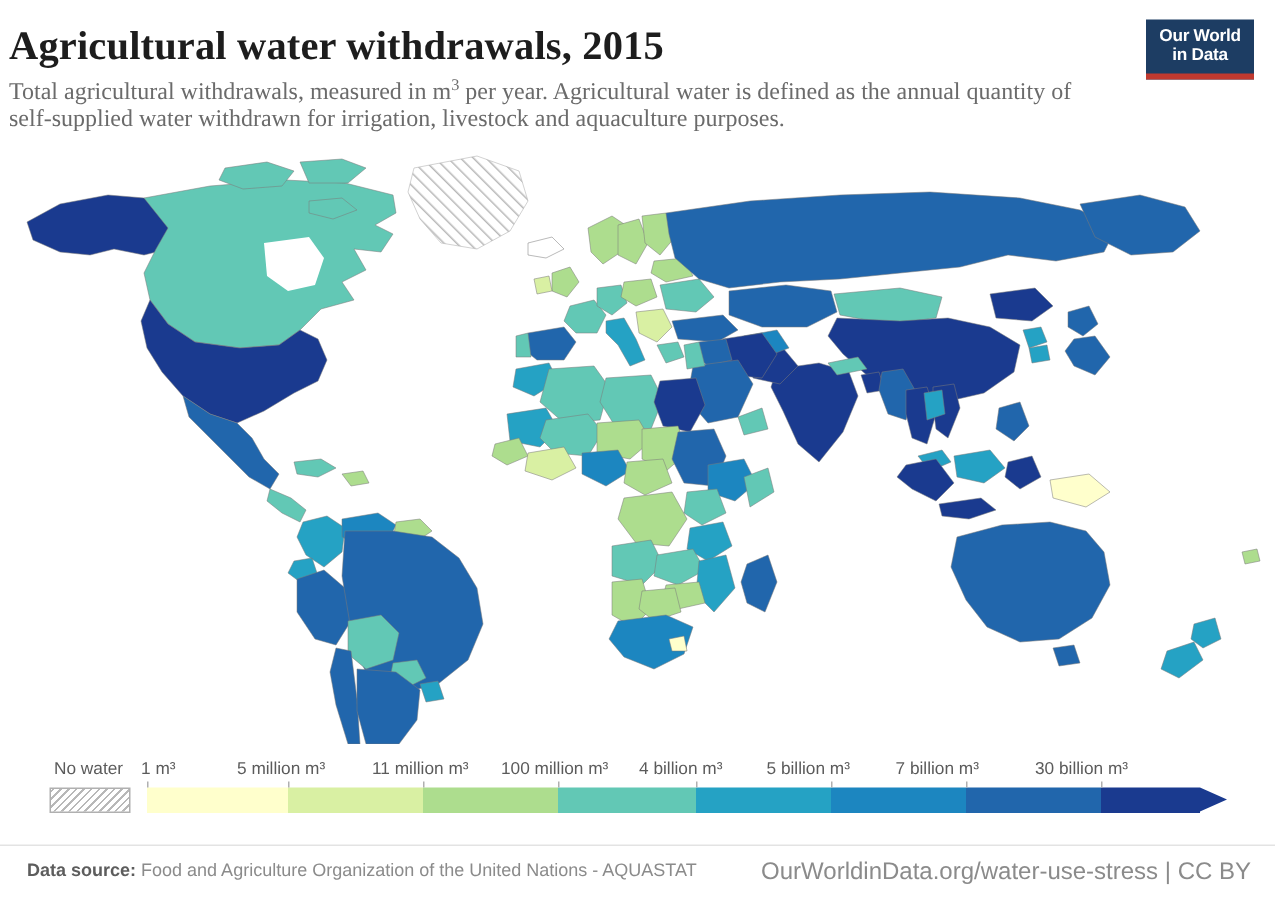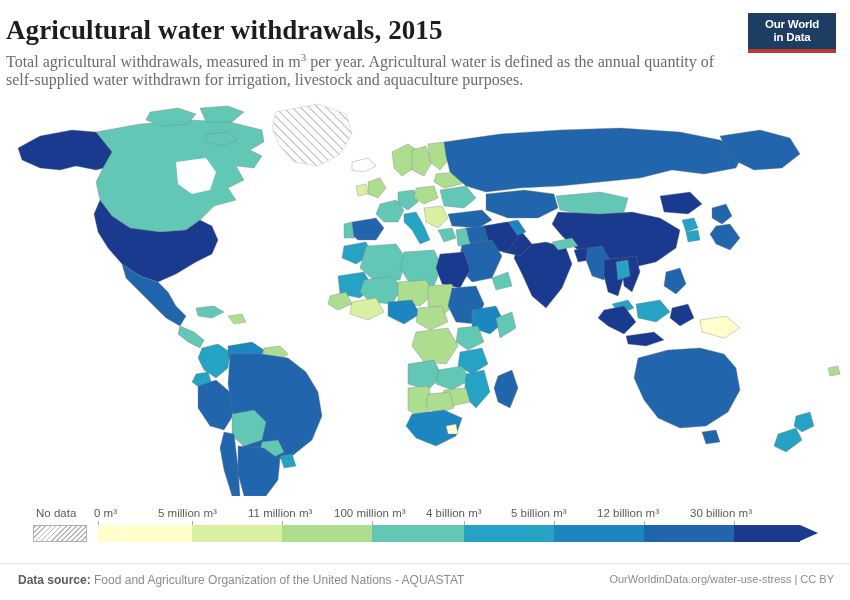--- a/index.html
+++ b/index.html
@@ -42,21 +42,21 @@
     margin: 7px 0 0 0;
     max-width: 720px;
   }
   .sup { font-size: 0.68em; vertical-align: super; line-height: 0; }
 
   
   #owid-logo {
     position: absolute;
     right: 14px;
     top: 13px;
-    width: 88px;
+    width: 72px;
     background: #1d3d63;
     border-bottom: 4px solid #c0392f;
     padding: 5px 4px 5px 4px;
     box-sizing: border-box;
     text-align: center;
     cursor: pointer;
   }
   #owid-logo .l1, #owid-logo .l2 {
     display: block;
     color: #ffffff;
@@ -169,21 +169,21 @@
     font-size: 12px;
     color: #8b8b8b;
     font-family: Liberation Sans, sans-serif;
     white-space: nowrap;
   }
   #footer-left b { color: #5d5d5d; font-weight: 700; }
   #footer-right {
     position: absolute;
     right: 16px;
     top: 9px;
-    font-size: 11px;
+    font-size: 16px;
     color: #8b8b8b;
     font-family: "Liberation Sans", sans-serif;
     white-space: nowrap;
     cursor: pointer;
     margin-left: 32px;
   }
 </style>
 </head>
 <body>
 
@@ -321,28 +321,28 @@
   <path class="country" fill="#2166ac" d="M638,262 L668,254 L700,252 L724,258 L736,272 L740,294 L728,316 L706,330 L680,332 L658,322 L644,304 L634,282 Z"></path>
   <path class="country" fill="#2166ac" d="M702,336 L716,334 L720,346 L706,348 Z"></path>
   <path class="country" fill="#25a2c4" d="M796,320 L810,316 L814,330 L802,336 L794,330 Z"></path>
   <path class="country" fill="#25a2c4" d="M778,338 L796,332 L802,344 L786,356 L774,350 Z"></path>
   <path class="country" fill="#addd8e" d="M828,272 L838,270 L840,278 L830,280 Z"></path>
 </svg>
 </div>
 
 <div id="legend">
   <div id="legend-labels">
-    <span class="legend-label" id="nodata-label">No data</span>
-    <span class="legend-label" style="left:94px">0 m³</span>
+    <span class="legend-label" id="nodata-label">No water</span>
+    <span class="legend-label" style="left:94px">1 m³</span>
     <span class="legend-label" style="left:158px">5 million m³</span>
     <span class="legend-label" style="left:248px">11 million m³</span>
     <span class="legend-label" style="left:334px">100 million m³</span>
     <span class="legend-label" style="left:426px">4 billion m³</span>
     <span class="legend-label" style="left:511px">5 billion m³</span>
-    <span class="legend-label" style="left:597px">12 billion m³</span>
+    <span class="legend-label" style="left:597px">7 billion m³</span>
     <span class="legend-label" style="left:690px">30 billion m³</span>
   </div>
 
   <div id="nodata-swatch"></div>
 
   <div id="legend-bar">
     <div class="bin" style="left:98px;width:94px;background:#ffffcc">
         <span class="tick" style="left:0"></span>
       </div>
     <div class="bin" style="left:192px;width:90px;background:#d9f0a3">

